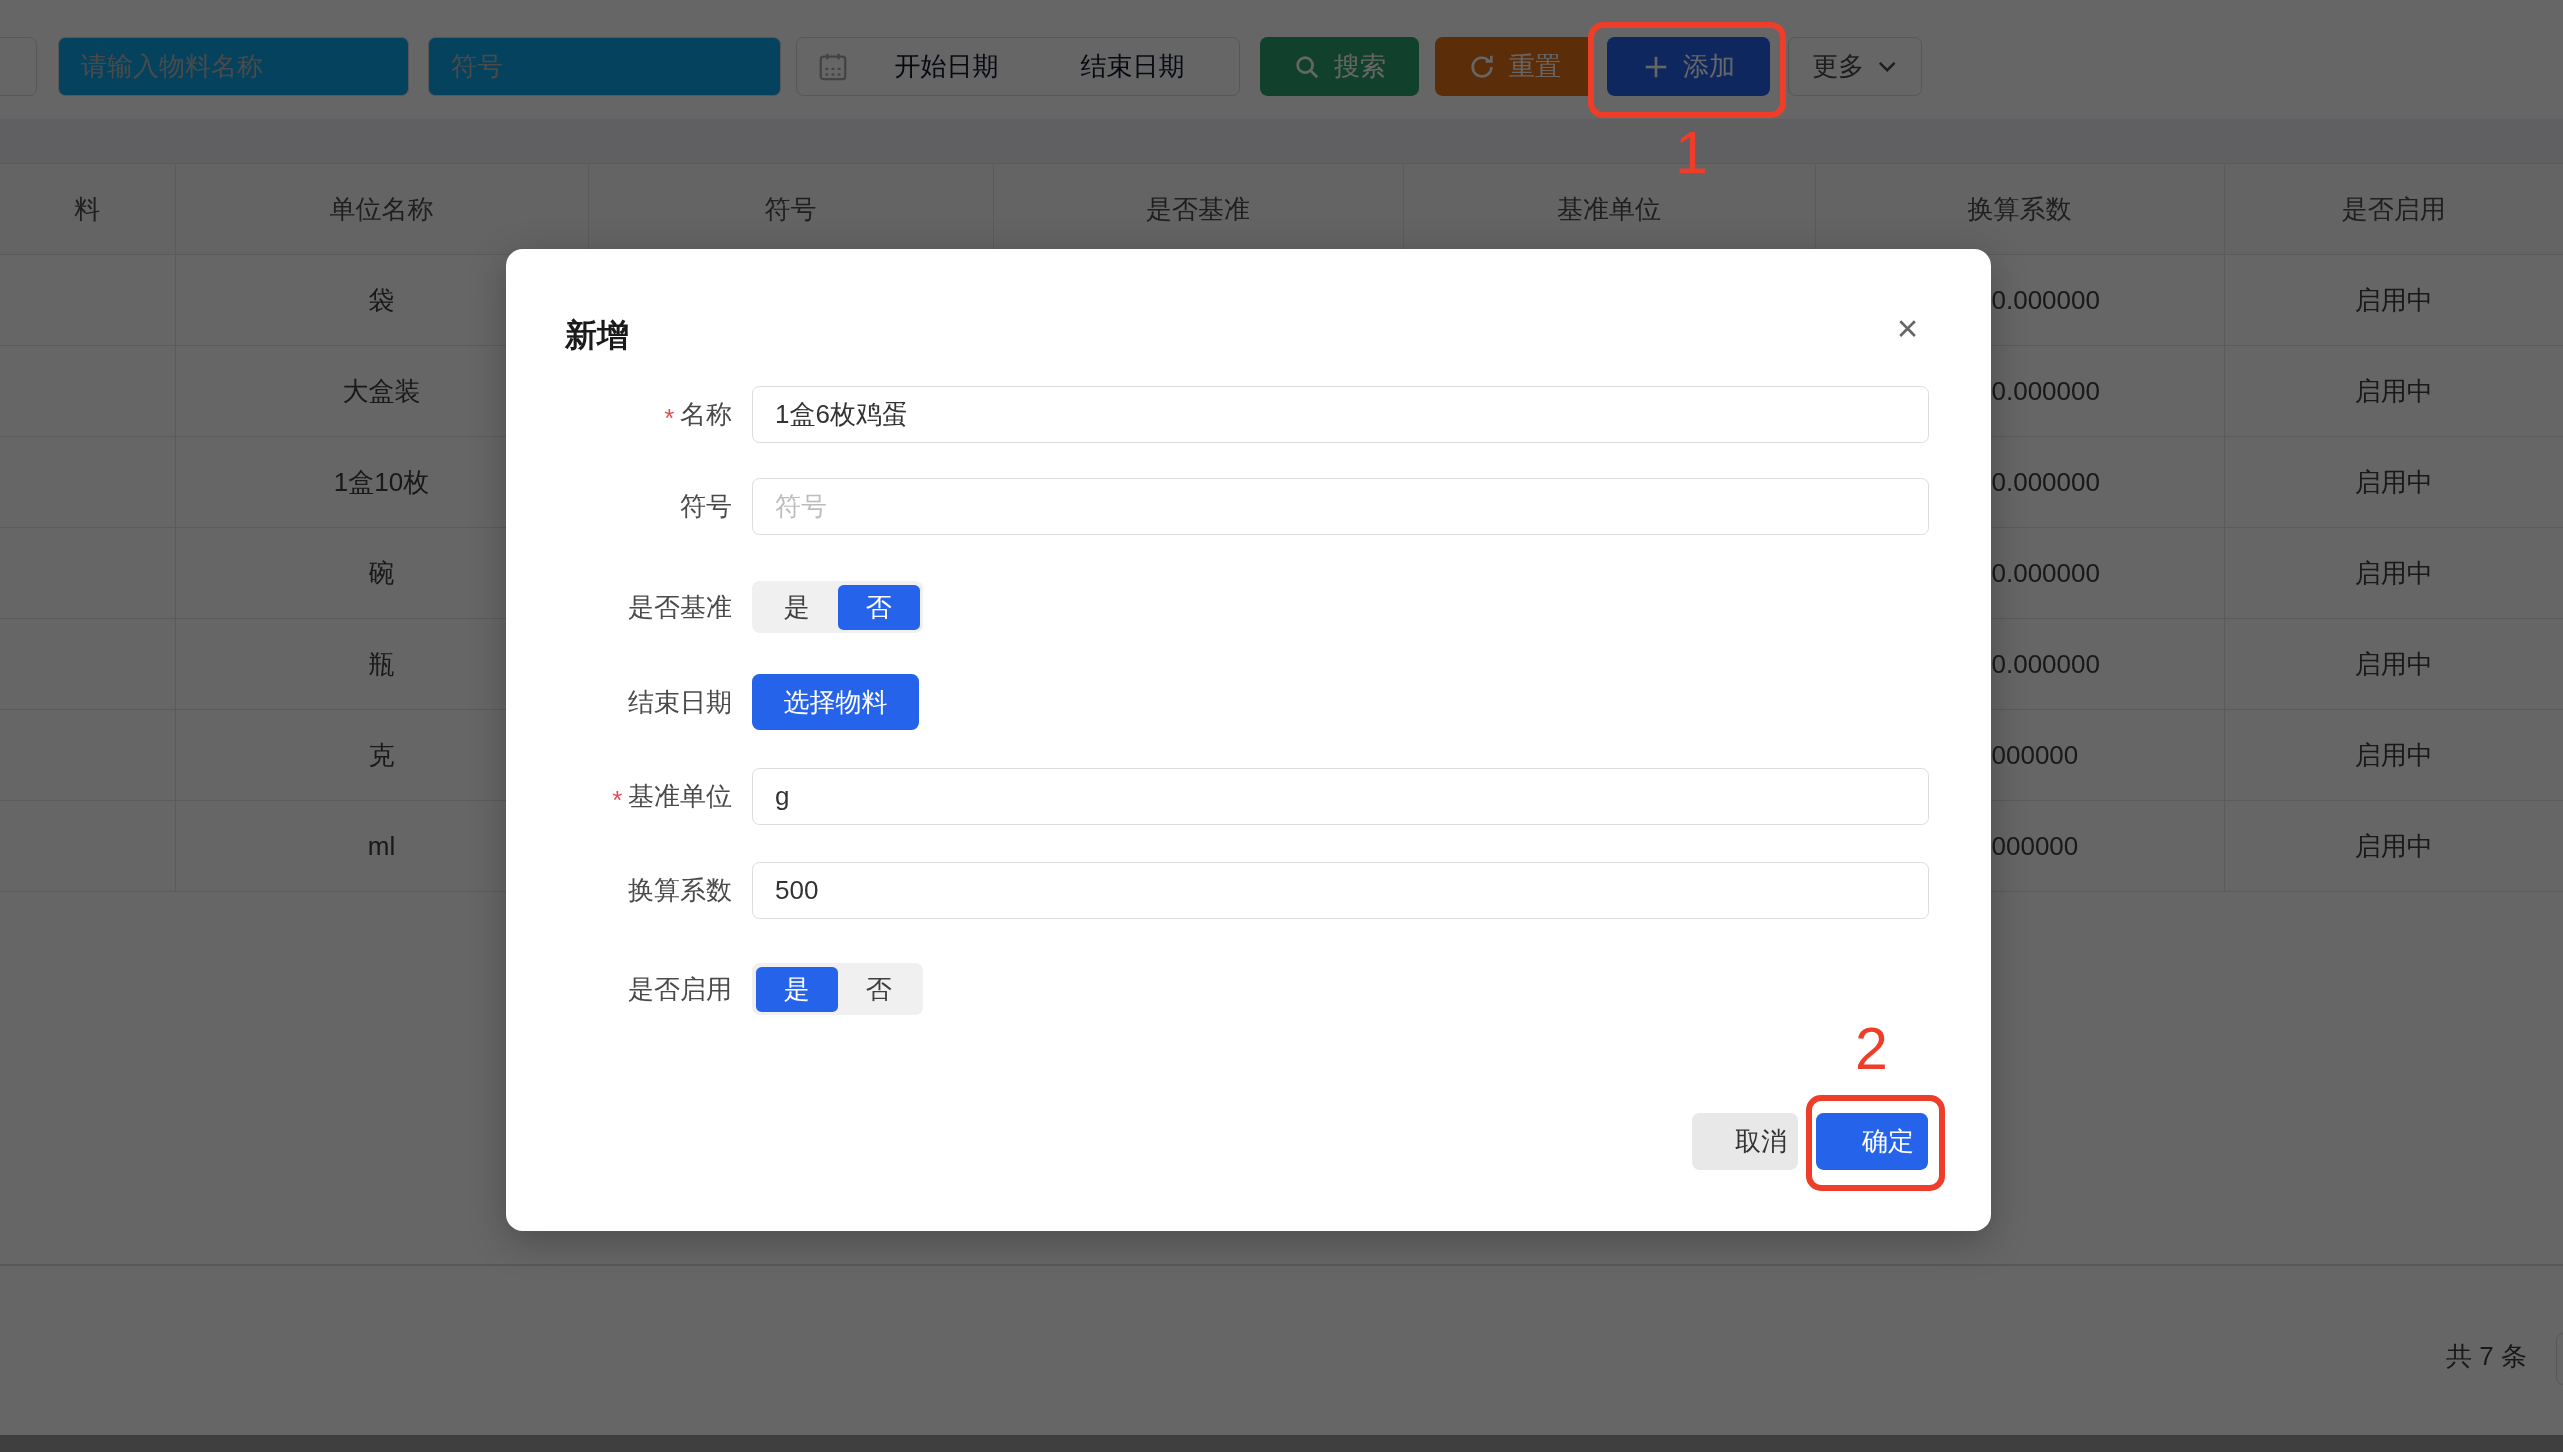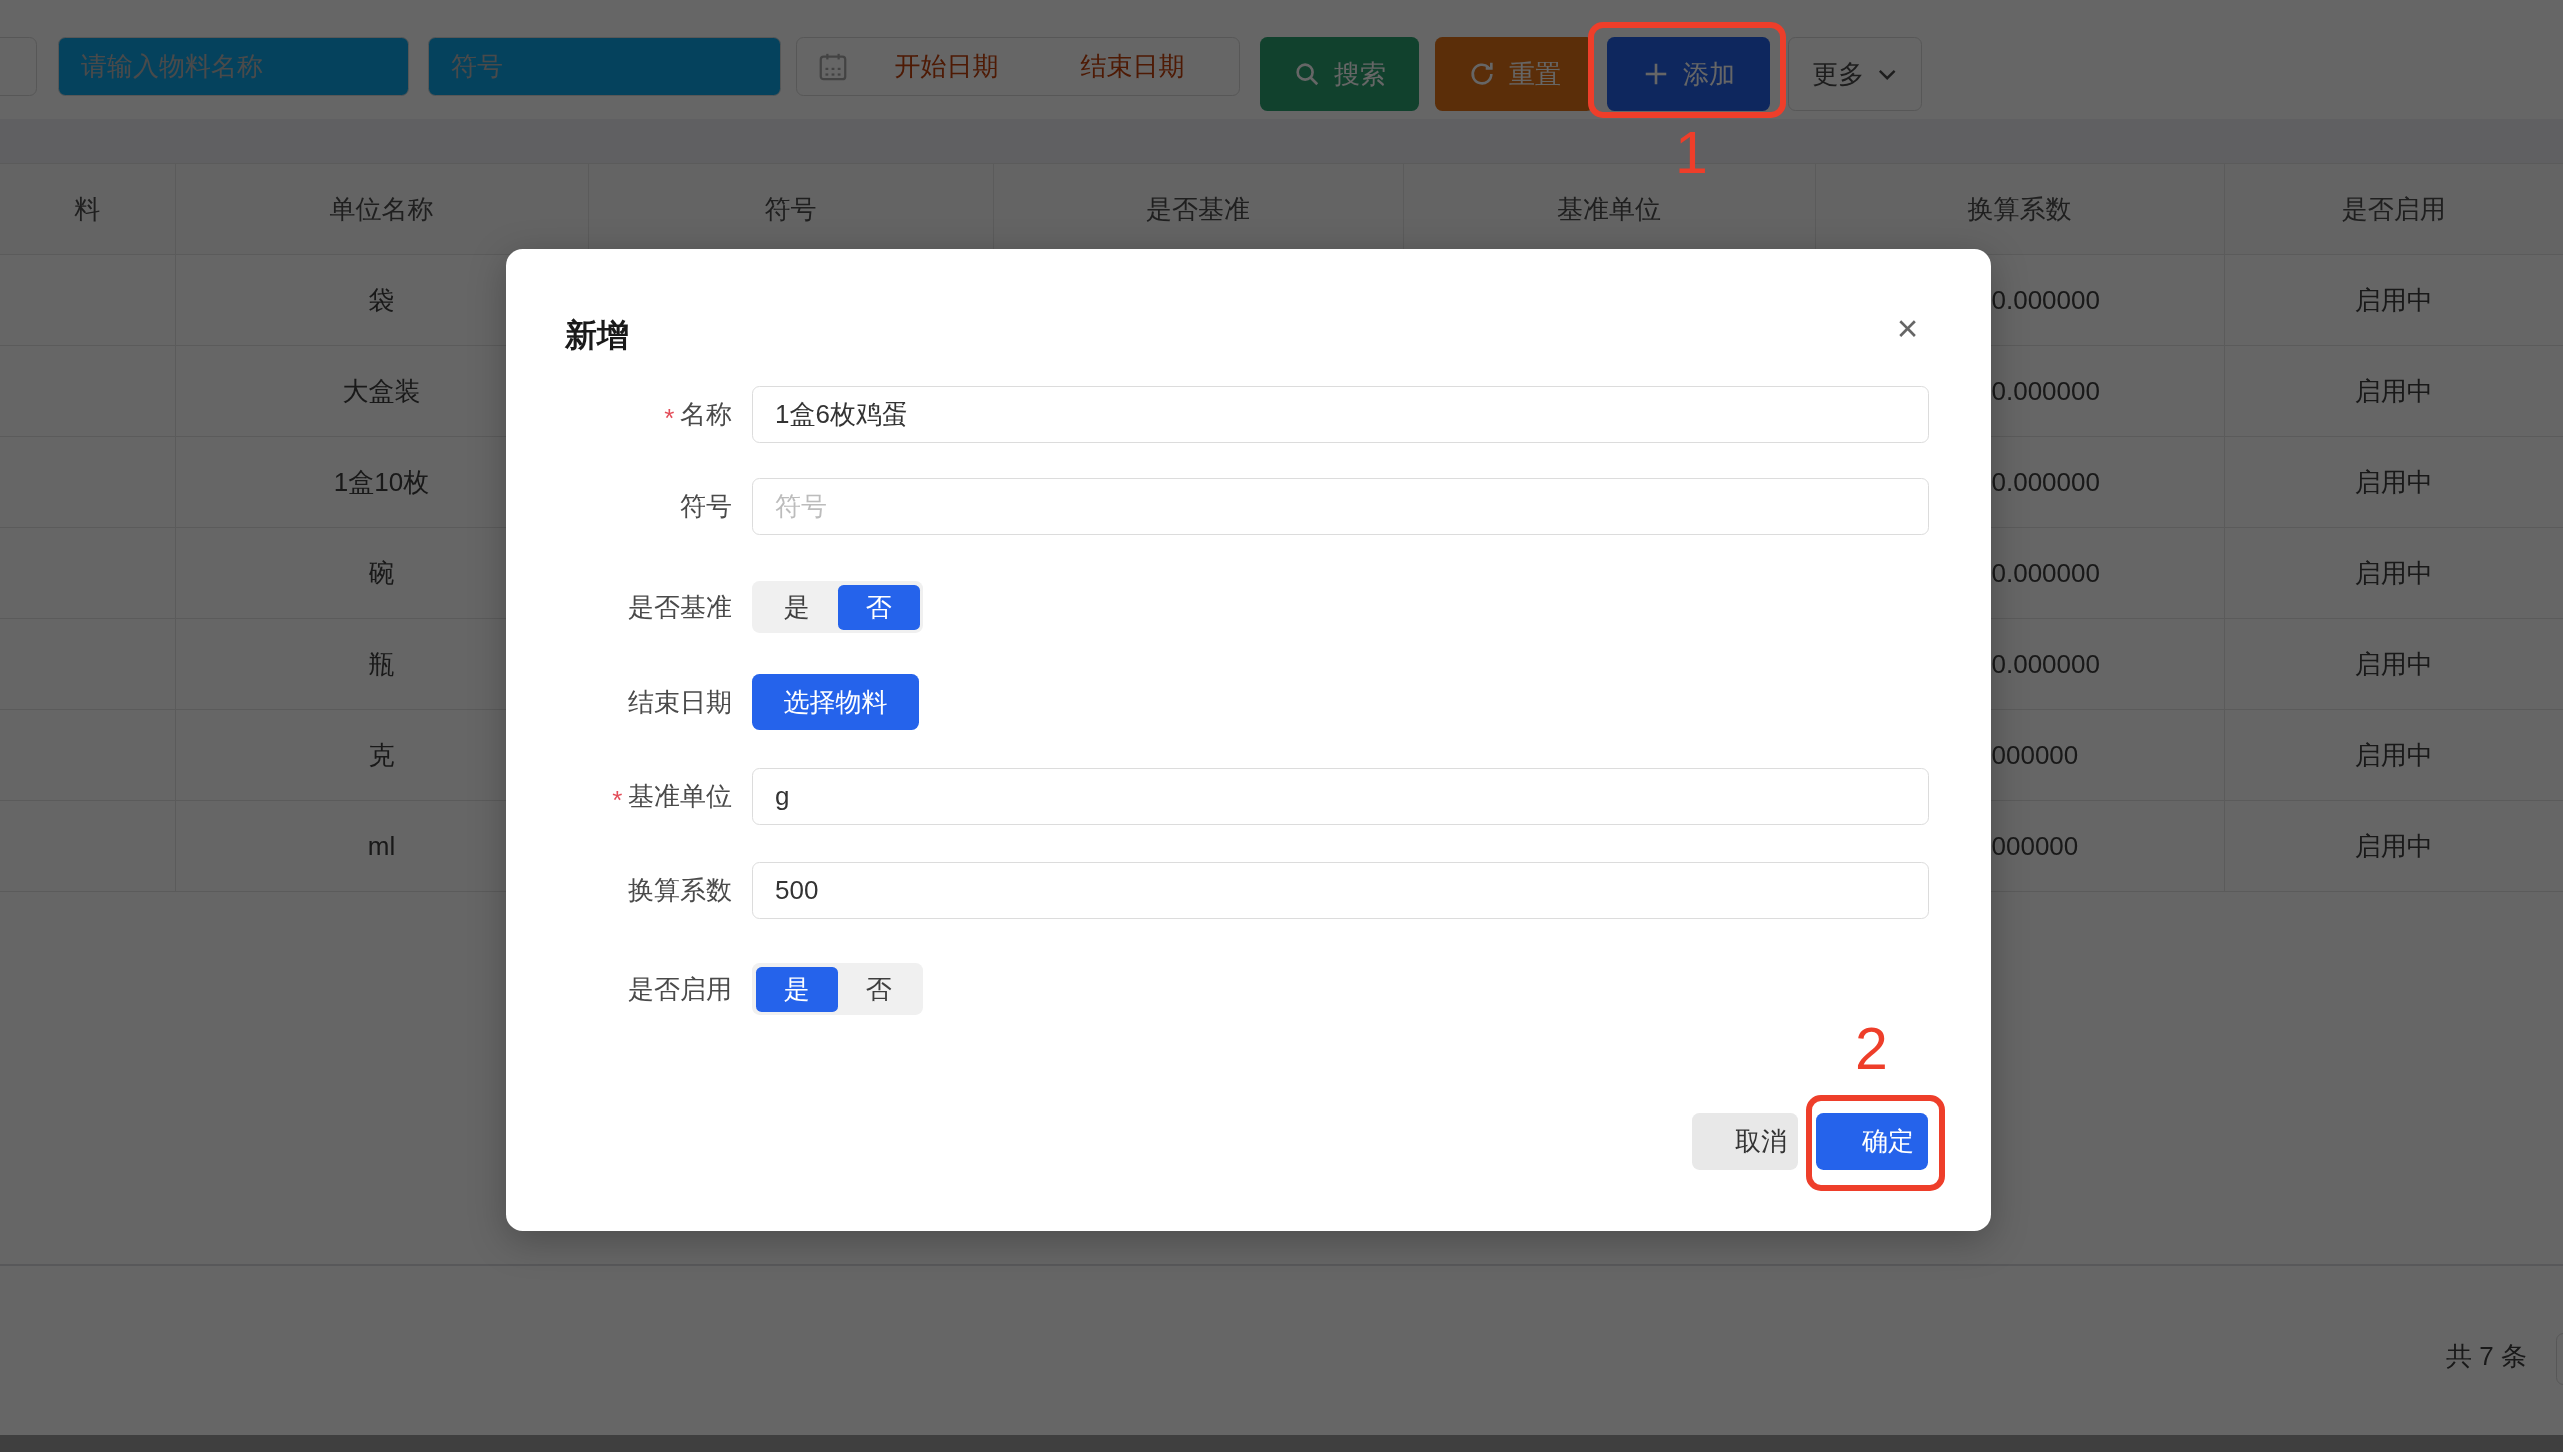--- a/index.html
+++ b/index.html
@@ -19,24 +19,24 @@
 
   
   .toolbar{position:absolute;left:0;top:0;width:2563px;height:119px;background:#fff;}
   .tb-input{position:absolute;top:37px;height:59px;border:1.9px solid var(--border);border-radius:7.4px;
     font-size:26px;color:#333;padding:0 22px;background:#0ea5e9;outline:none;
     font-family:"Liberation Sans","DejaVu Sans",sans-serif;}
   .tb-input::placeholder{color:#b9b9b9;}
   .stub-input{position:absolute;left:-28px;top:37px;width:65px;height:59px;border:1.9px solid var(--border);border-radius:7.4px;background:#fff;}
   .daterange{position:absolute;left:796px;top:37px;width:444px;height:59px;border:1.9px solid var(--border);
     border-radius:7.4px;background:#fff;display:flex;align-items:center;padding-left:20.4px;}
-  .daterange .ph{font-size:26px;color:#c2410c;}
+  .daterange .ph{font-size:26px;color:#0f172a;}
   .daterange .ph.start{margin-left:45px;}
   .daterange .ph.end{margin-left:82px;}
-  .tb-btn{position:absolute;top:37px;height:74px;border:none;border-radius:7.4px;display:flex;
+  .tb-btn{position:absolute;top:37px;height:59px;border:none;border-radius:7.4px;display:flex;
     align-items:center;justify-content:center;gap:13px;font-size:26px;color:#fff;cursor:pointer;
     font-family:Liberation Serif, serif;}
   .btn-search{left:1260px;width:159px;background:var(--green);}
   .btn-reset{left:1435px;width:159px;background:var(--orange);}
   .btn-add{left:1607px;width:163px;background:var(--blue);}
   .btn-more{left:1788px;width:134px;background:#fff;color:#4a4a4a;border:1.9px solid var(--border);}
 
   .gap-band{position:absolute;left:0;top:119px;width:2563px;height:45px;background:#f0f1f4;}
 
   

